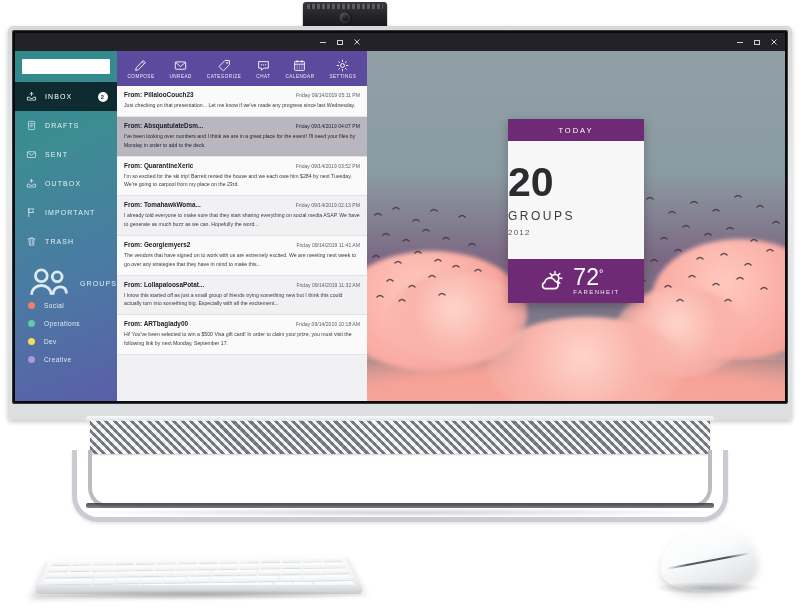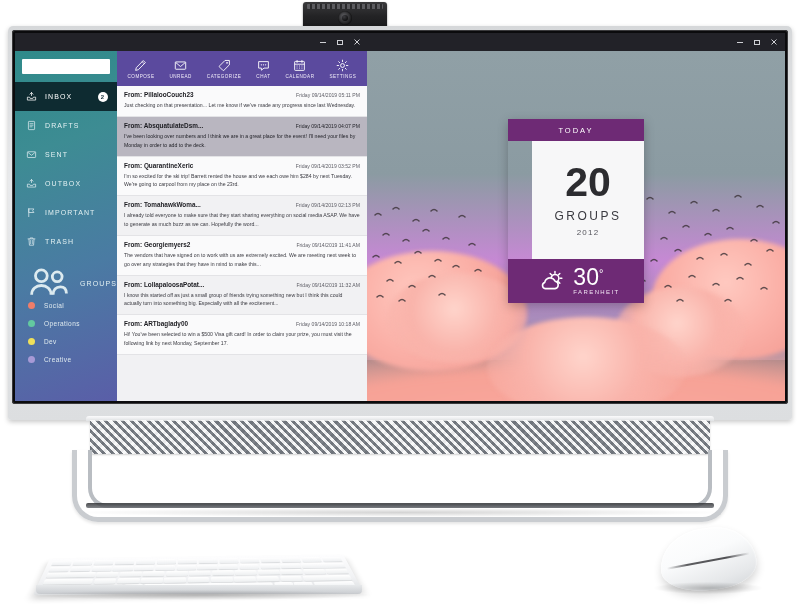--- a/index.html
+++ b/index.html
@@ -228,21 +228,21 @@
   .mail-row .mr-top { display:flex; justify-content:space-between; align-items:baseline; }
   .mail-row .mr-from { font-size:6.4px; font-weight:bold; color:#1b1b20; }
   .mail-row .mr-date { font-size:5.1px; color:#5e5e66; }
   .mail-row .mr-snip {
     font-size:5.2px; color:#3b3b42; line-height:1.7; margin-top:3px;
     max-height:18px; overflow:hidden;
   }
   .mail-row.alt .mr-snip, .mail-row.alt .mr-date { color:#24242a; }
 
   
-  #wall-window { width:418px; height:327px; position:relative; background:#f0abfc; }
+  #wall-window { width:418px; height:327px; position:relative; background:#737373; }
   #wall-titlebar {
     height:18px; background:#222228; display:flex; align-items:center;
     justify-content:flex-end; padding-right:7px; gap:9px; position:relative; z-index:5;
   }
   #wall-canvas { position:absolute; left:0; top:18px; width:418px; height:350px; overflow:hidden; }
   #sky {
     position:absolute; inset:0;
     background: linear-gradient(180deg,#90a0a6 0%, #8b9ba2 35%, #8596 60%, #7f9198 100%);
   }
   .cloudmass {
@@ -263,21 +263,21 @@
   #cal-widget {
     position:absolute; left:141px; top:68px; width:136px; height:184px;
     box-shadow: 0 3px 10px rgba(0,0,0,.25); z-index:4;
   }
   #cal-head {
     height:22px; background:#6e2a75; color:#fff; font-size:7.5px;
     letter-spacing:2px; display:flex; align-items:center; justify-content:center;
   }
   #cal-face {
     height:118px; background:#f7f7f8; display:flex; flex-direction:column;
-    align-items:center; justify-content:center; gap:1px;margin-left:24px;
+    justify-content:center; gap:1px;
   }
   #cal-day { font-size:41px; font-weight:bold; color:#2c2c30; line-height:.95; }
   #cal-month { font-size:12px; letter-spacing:2.5px; color:#3a3a40; margin-top:7px; }
   #cal-year { font-size:8px; letter-spacing:1.2px; color:#55555c; margin-top:4px; }
   #cal-weather {
     height:44px; background:#6e2a75; display:flex; align-items:center;
     justify-content:center; gap:7px; padding-left:4px;
   }
   #cal-weather .wicon { width:30px; height:26px; }
   #cal-temp-wrap { display:flex; flex-direction:column; align-items:flex-start; }
@@ -572,21 +572,21 @@
           <div id="cal-weather">
             <svg class="wicon" viewBox="0 0 34 28">
               <g fill="none" stroke="#fff" stroke-width="1.7" stroke-linecap="round">
                 <circle cx="21.5" cy="11" r="4.4"></circle>
                 <path d="M21.5 3.2v2.1M21.5 16.7v2.1M13.7 11h2.1M27.2 11h2.1M16 5.5l1.5 1.5M25.5 15l1.5 1.5M27 5.5 25.5 7M17.5 15 16 16.5"></path>
               </g>
               <path d="M10.5 22.6h11a4.2 4.2 0 0 0 .2-8.3 6.2 6.2 0 0 0-11.8 1.3 3.6 3.6 0 0 0 .6 7z" fill="#6e2a75" stroke="#fff" stroke-width="1.8" stroke-linejoin="round"></path>
             </svg>
             <div id="cal-temp-wrap">
               <div id="cal-temp">
-                <span>30</span>
+                <span>72</span>
                 <span class="deg">°</span>
               </div>
               <div id="cal-unit">FARENHEIT</div>
             </div>
           </div>
         </div>
       </div>
     </div>
   </div>
 

